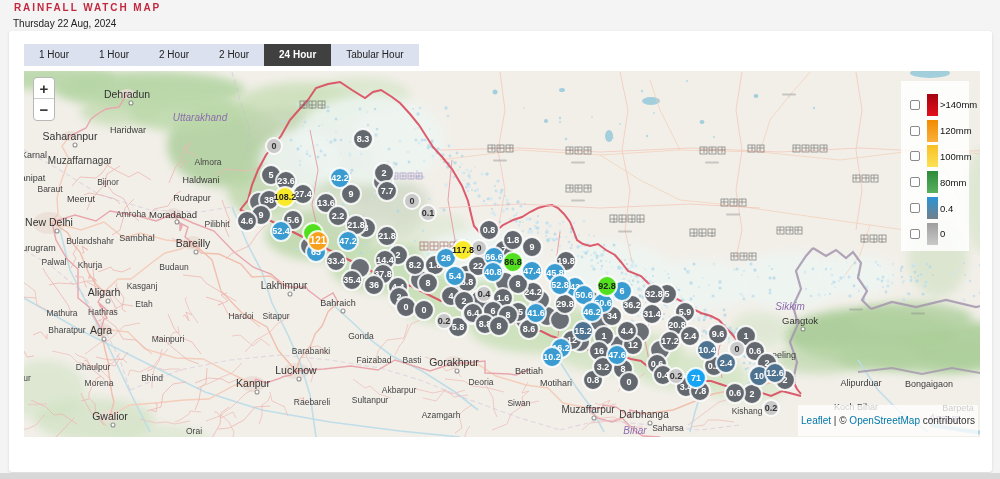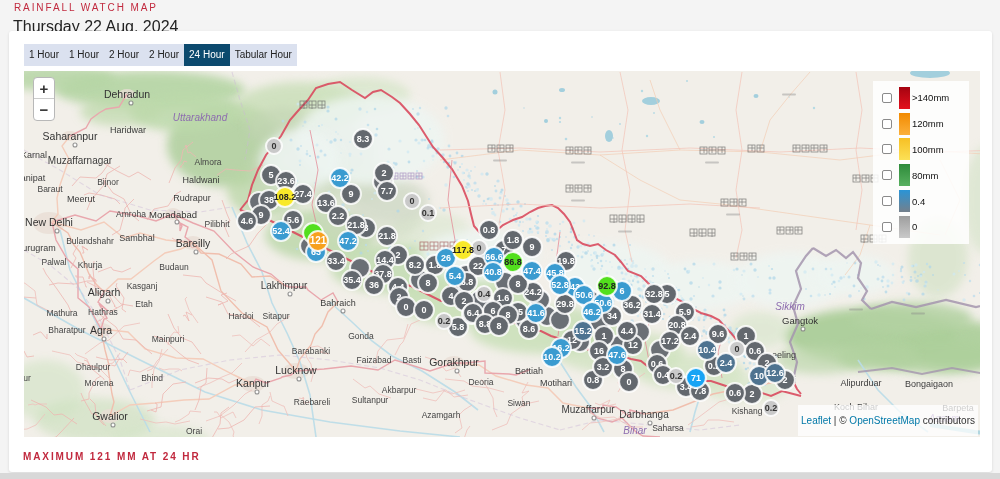--- a/index.html
+++ b/index.html
@@ -1,26 +1,26 @@
 <!DOCTYPE html>
 <html><head><meta charset="utf-8"><style>
 *{margin:0;padding:0;box-sizing:border-box}
 body{width:1000px;height:479px;background:#f4f4f4;font-family:"Liberation Sans",sans-serif;position:relative;overflow:hidden}
 .card{position:absolute;left:9px;top:31px;width:983px;height:441px;background:#fff;border-radius:3px;box-shadow:0 1px 3px rgba(0,0,0,.12)}
 .strip{position:absolute;left:0;top:473px;width:1000px;height:6px;background:#d8d8d8}
-.title{position:absolute;left:14px;top:2px;font-size:10px;font-weight:normal;letter-spacing:1.9px;color:#c1293e}
-.date{position:absolute;left:13px;top:18px;font-size:16px;color:#222}
+.title{position:absolute;left:14px;top:2px;font-size:10px;font-weight:bold;letter-spacing:1.9px;color:#c1293e}
+.date{position:absolute;left:13px;top:18px;font-size:10px;color:#222}
 .tabs{position:absolute;left:15px;top:13px;height:22px;display:flex;background:#dbe1ef}
-.tab{padding:0 5px;line-height:22px;font-size:10px;color:#222}
-.tab.act{background:#0c4a6e;color:#fff;font-weight:normal}
+.tab{padding:0 15px;line-height:22px;font-size:10px;color:#222}
+.tab.act{background:#404040;color:#fff;font-weight:bold}
 .map{position:absolute;left:15px;top:40px;width:956px;height:366px;overflow:hidden;background:#f2efe9}
 .zoomc{position:absolute;left:9px;top:6px;width:22px;background:#fff;border:1.5px solid #b8b8b8;border-radius:4px;z-index:20}
 .zoomc div{height:21px;line-height:21px;text-align:center;font-size:15px;font-weight:bold;color:#333}
 .zoomc div:first-child{border-bottom:1px solid #ccc}
-.leg{position:absolute;right:11px;top:10px;width:96px;background:rgba(255,255,255,.85);padding:4px 0 4px 9px;z-index:20}
+.leg{position:absolute;right:11px;top:10px;width:68px;background:rgba(255,255,255,.85);padding:11px 0 4px 9px;z-index:20}
 .lrow{display:flex;align-items:center;height:25.8px}
 .cb{width:10px;height:10px;background:#fff;border:1.5px solid #8a8a8a;border-radius:2px;margin-right:7px;flex:none}
 .sw{width:11px;height:22px;margin-right:2px;flex:none}
 .lrow span{font-size:9.5px;color:#111}
 .attr{position:absolute;right:2px;bottom:1px;background:rgba(255,255,255,.75);font-size:10px;color:#333;padding:10px 3px;line-height:11px;z-index:20}
 .attr b{color:#0078a8;font-weight:normal}
 .maxi{position:absolute;left:14px;top:420px;font-size:10px;font-weight:bold;letter-spacing:1.9px;color:#c1293e}
 </style></head><body>
 <div class="title">RAINFALL WATCH MAP</div>
 <div class="date">Thursday 22 Aug, 2024</div>
@@ -1575,14 +1575,13 @@
           <span>0.4</span>
         </div>
    <div class="lrow">
           <div class="cb"></div>
           <div class="sw" style="background:linear-gradient(#9e9e9e,#c9c9c9)"></div>
           <span>0</span>
         </div>
   </div>
   <div class="attr"><b>Leaflet</b> | © <b>OpenStreetMap</b> contributors</div>
  </div>
- <div class="maxi">MAXIMUM 121 MM AT 24 HR</div>
 </div>
 <div class="strip"></div>
 </body></html>

